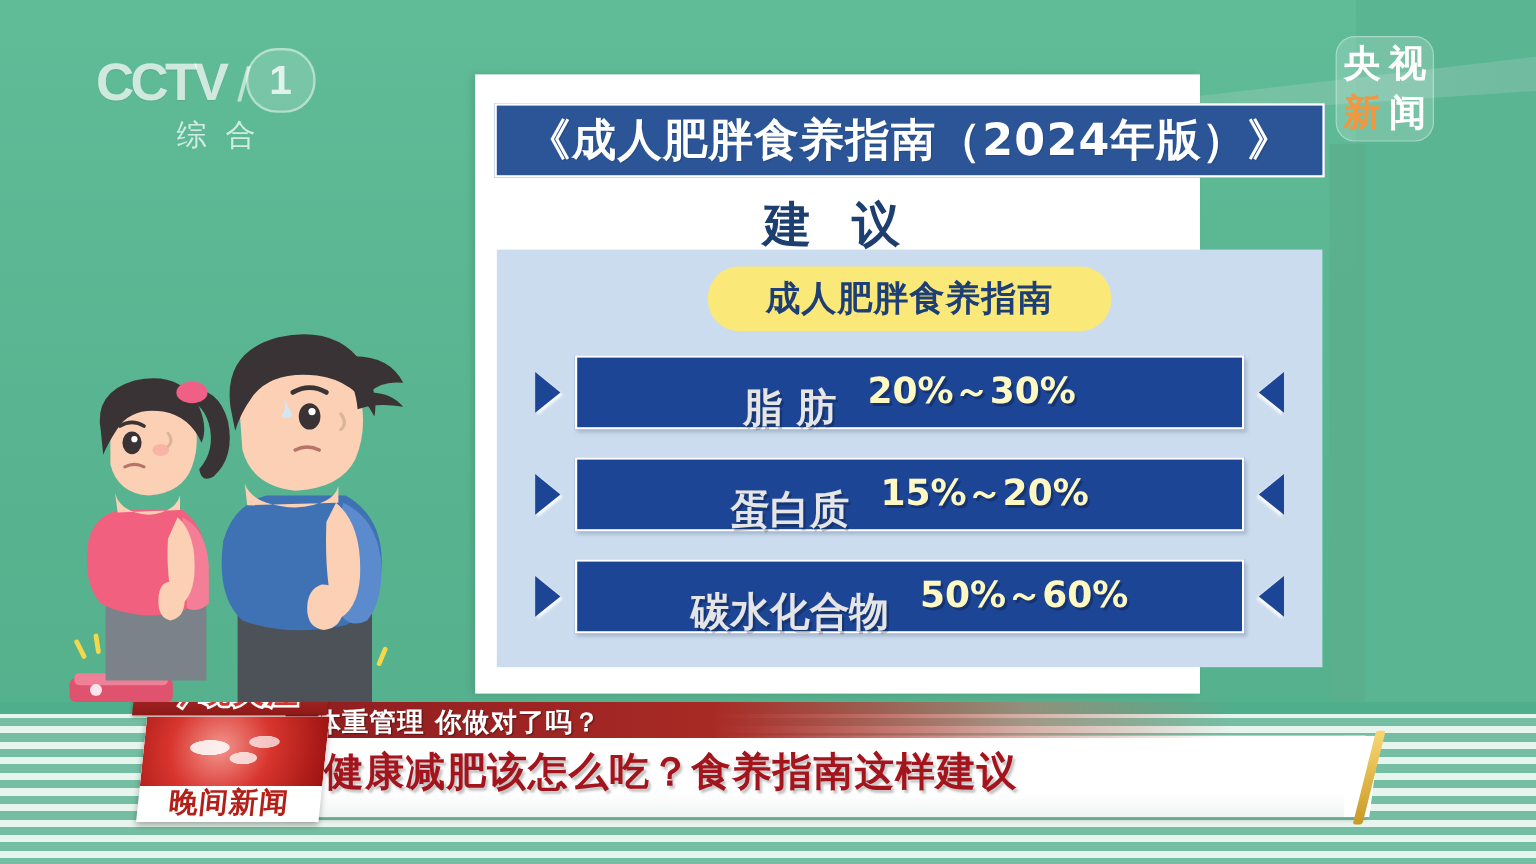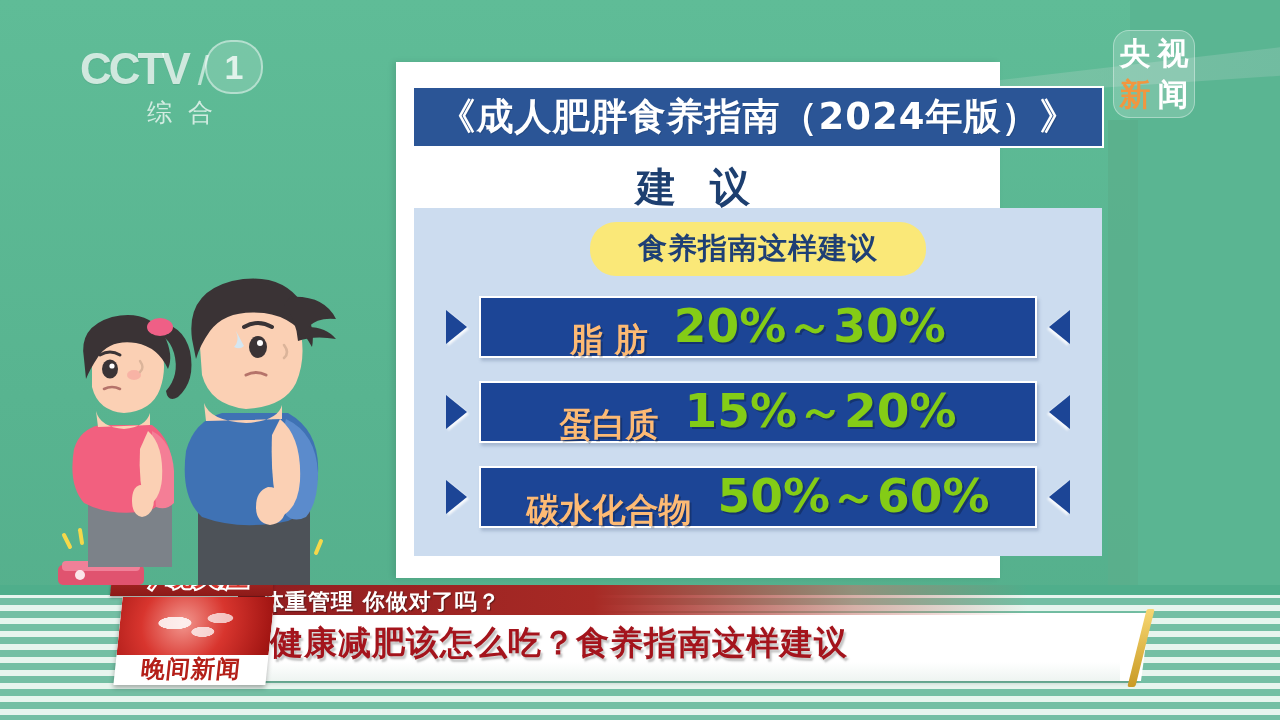--- a/index.html
+++ b/index.html
@@ -97,27 +97,27 @@
          filter:drop-shadow(2px 2px 1px rgba(255,255,255,.85));}
   .tri-r{border-right:21px solid #1c4596;margin-right:32px;margin-left:12px;
          filter:drop-shadow(-2px 2px 1px rgba(255,255,255,.85));}
   .bar{
     flex:1 1 auto;height:62px;background:#1c4596;
     border:2px solid #ffffff;box-sizing:border-box;
     display:flex;align-items:center;justify-content:center;gap:26px;
     box-shadow:2px 3px 3px rgba(120,140,170,.45);
   }
   .bar-label{
-    color:#fdba74;font-size:33px;font-weight:bold;
+    color:#e5e5e5;font-size:33px;font-weight:bold;
     font-family:"DejaVu Sans",sans-serif;white-space:nowrap;
     text-shadow:2px 2px 0 rgba(0,0,0,.22);
     margin-top:28px;
   }
   .bar-value{
-    color:#84cc16;font-size:47px;font-weight:bold;
+    color:#fef9c3;font-size:30px;font-weight:bold;
     font-family:"DejaVu Sans",sans-serif;white-space:nowrap;
     text-shadow:2px 2px 0 rgba(0,0,0,.25);
     text-align:center;
   }
 
   
   .people{position:absolute;left:40px;top:235px;width:320px;height:365px;}
 
   
   .bottom{position:absolute;left:0;top:585px;width:1280px;height:135px;overflow:hidden;}
@@ -280,21 +280,21 @@
     </g>
   </svg>
 
   <div class="card">
     <div class="card-title-bar">
       <span class="card-title">《成人肥胖食养指南（2024年版）》</span>
     </div>
     <div class="card-subtitle">建 议</div>
 
     <div class="panel">
-      <div class="pill">食养指南这样建议</div>
+      <div class="pill">成人肥胖食养指南</div>
 
       <div class="rows">
 
         <div class="nrow">
           <span class="tri tri-l"></span>
           <div class="bar">
             <span class="bar-label">脂 肪</span>
             <span class="bar-value">20%～30%</span>
           </div>
           <span class="tri tri-r"></span>

